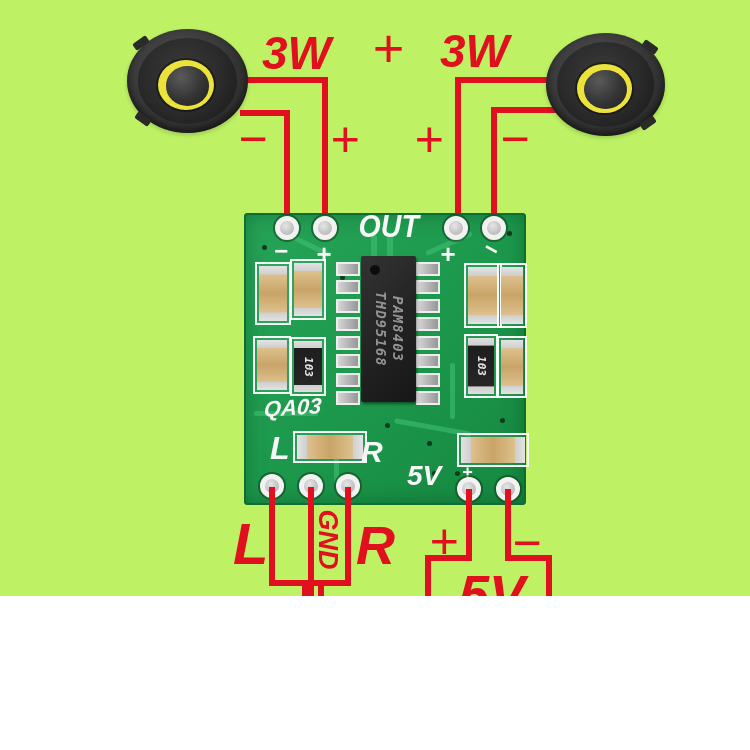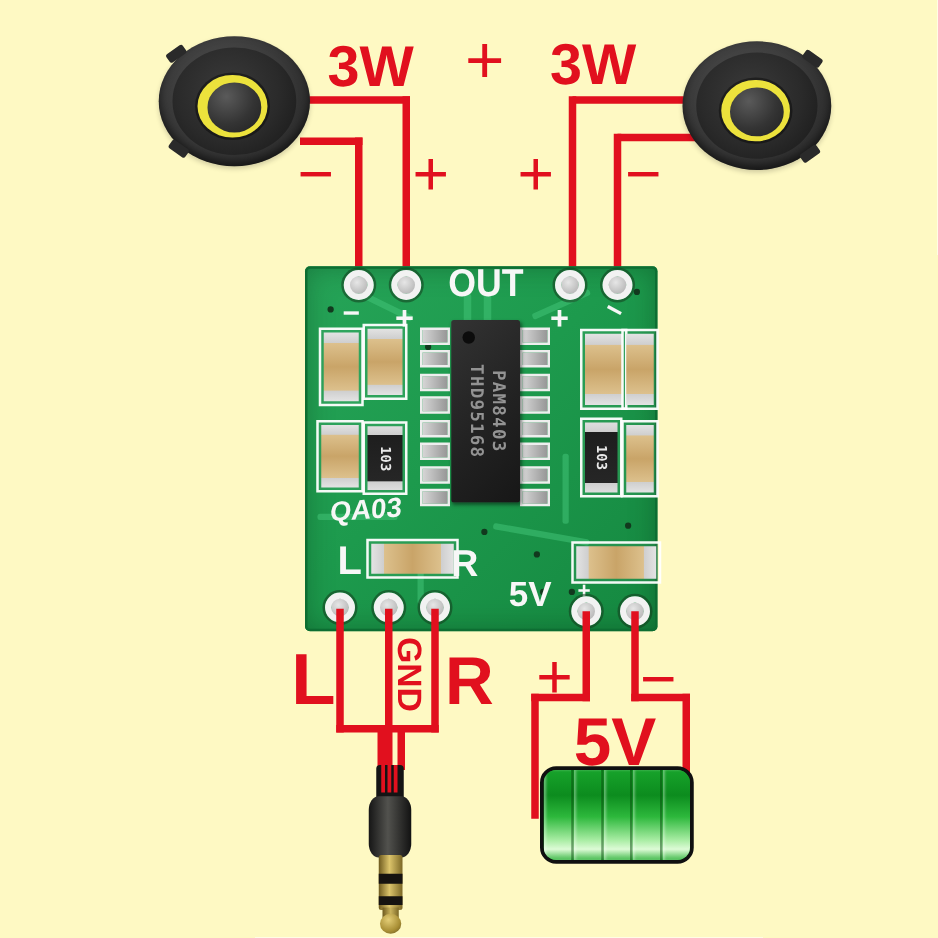--- a/index.html
+++ b/index.html
@@ -1,17 +1,17 @@
 <!DOCTYPE html>
 <html><head>
 <meta charset="utf-8">
 <style>
   html,body{margin:0;padding:0;background:#fff;}
-  #stage{position:relative;width:750px;height:750px;background:#fef9c3;overflow:hidden;
-         font-family:"Liberation Sans",sans-serif;}
+  #stage{position:relative;width:750px;height:596px;background:#bef264;overflow:hidden;
+         font-family:"Liberation Sans",sans-serif;font-style:italic;}
   .abs{position:absolute;}
   
   .red-big{color:#e1101e;font-weight:bold;}
   .red-sym{color:#e1101e;font-weight:500;}
   
   .wire{position:absolute;background:#e1101e;}
   
   .speaker{position:absolute;border-radius:50%;
     background:radial-gradient(circle at 42% 36%,#4d4d4d 0%,#3c3c3c 45%,#2c2c2c 78%,#1d1d1d 100%);
     box-shadow:inset 0 -4px 8px rgba(0,0,0,.55), 0 2px 4px rgba(0,0,0,.18);}

